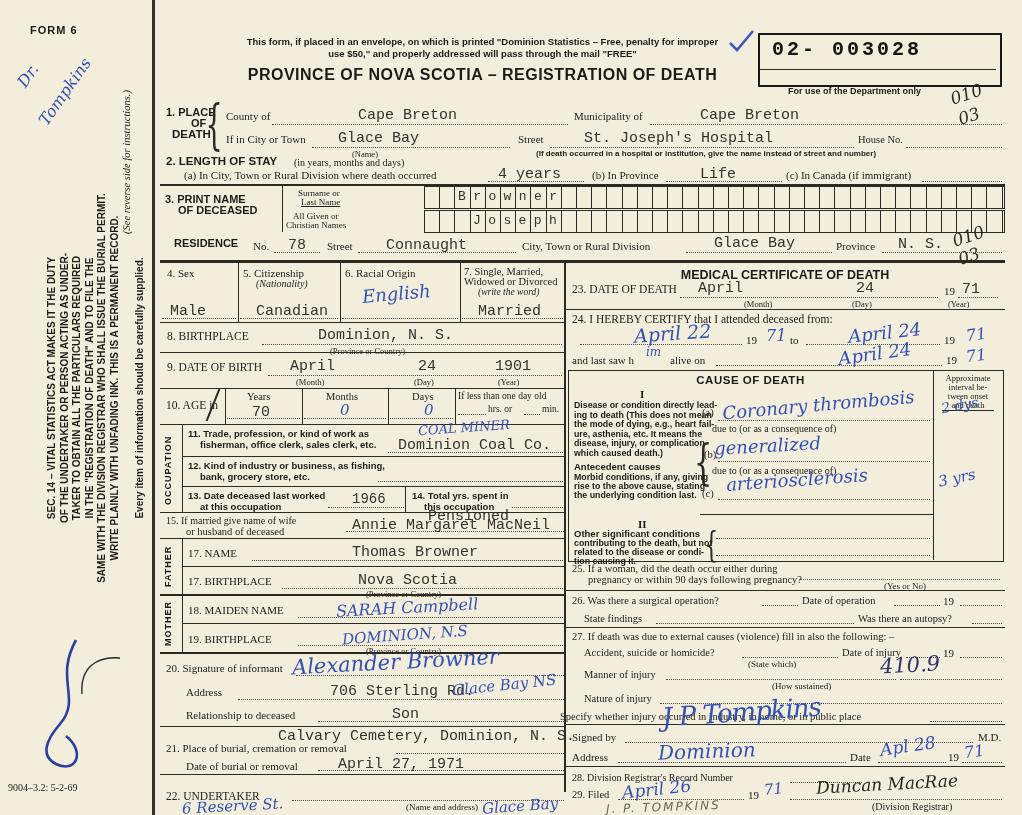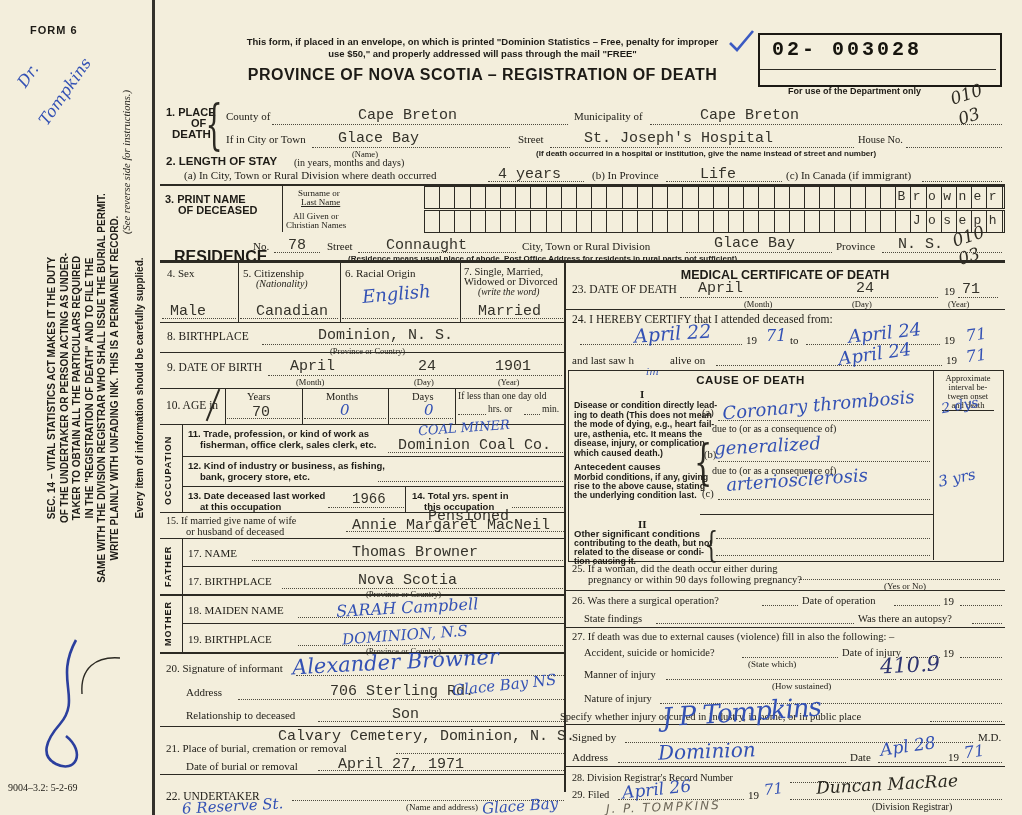--- a/index.html
+++ b/index.html
@@ -14,21 +14,21 @@
   .hl{background:#2c2a23;height:1px;}
   .vl{background:#2c2a23;width:1px;}
   .dl{border-bottom:1.5px dotted #4d4a3e;height:0;}
   .sub{font-family:"Liberation Serif",serif;font-size:8.5px;white-space:nowrap;color:#23211b;}
   .vert{writing-mode:vertical-rl;transform:rotate(180deg);font:bold 9px "Liberation Sans",sans-serif;
         letter-spacing:1px;color:#1d1b16;text-align:center;}
   .brace{font-family:"DejaVu Serif",serif;font-weight:400;color:#2c2a23;line-height:1;}
   .boxrow{border:1px solid #2c2a23;
           background:repeating-linear-gradient(90deg,transparent 0 14.2px,#2c2a23 14.2px 15.2px);}
   .boxtxt{font-family:"Liberation Mono","DejaVu Sans Mono",monospace;font-size:13px;line-height:20px;
-          letter-spacing:7.4px;color:#34322a;display:block;text-align:right;}
+          letter-spacing:7.4px;color:#34322a;display:block;}
   .side{transform:rotate(-90deg);transform-origin:0 0;}
   .side div{font:bold 10px "Liberation Sans",sans-serif;color:#1d1b16;text-align:center;line-height:12.5px;}
 </style>
 </head>
 <body>
 
 <div class="page">
 
   <span class="a sb" style="left:30px;top:24px;font-size:11px;letter-spacing:1px;">FORM 6</span>
   <span class="a hw" style="left:16px;top:66px;font-size:16px;transform:rotate(-55deg);">Dr.</span>
@@ -109,36 +109,35 @@
   <span class="a sf" style="left:301px;top:197px;font-size:9px;text-decoration:underline;">Last Name</span>
   <span class="a sf" style="left:293px;top:211px;font-size:9px;">All Given or</span>
   <span class="a sf" style="left:286px;top:220px;font-size:9px;">Christian Names</span>
   <div class="a boxrow" style="left:424px;top:186px;width:579px;height:21px;">
     <span class="boxtxt" style="padding-left:33px;">Browner</span>
   </div>
   <div class="a boxrow" style="left:424px;top:210px;width:579px;height:21px;">
     <span class="boxtxt" style="padding-left:48px;">Joseph</span>
   </div>
 
-  <span class="a sb" style="left:174px;top:248px;font-size:16px;">RESIDENCE</span>
+  <span class="a sb" style="left:174px;top:237px;font-size:11px;">RESIDENCE</span>
   <span class="a sf" style="left:253px;top:240px;">No.</span>
   <div class="a dl" style="left:274px;top:252px;width:46px;"></div>
   <span class="a ty" style="left:288px;top:237px;">78</span>
   <span class="a sf" style="left:327px;top:240px;">Street</span>
   <div class="a dl" style="left:358px;top:252px;width:158px;"></div>
   <span class="a ty" style="left:386px;top:237px;">Connaught</span>
   <span class="a sf" style="left:522px;top:240px;">City, Town or Rural Division</span>
   <div class="a dl" style="left:686px;top:252px;width:146px;"></div>
   <span class="a ty" style="left:714px;top:235px;">Glace Bay</span>
   <span class="a sf" style="left:836px;top:240px;">Province</span>
   <div class="a dl" style="left:882px;top:252px;width:120px;"></div>
   <span class="a ty" style="left:898px;top:236px;">N. S.</span>
   <span class="a hw" style="left:952px;top:226px;font-size:17px;color:#2e2b22;transform:rotate(-18deg);">010</span>
   <span class="a hw" style="left:958px;top:246px;font-size:17px;color:#2e2b22;transform:rotate(-18deg);">03</span>
-  <span class="a sb" style="left:348px;top:254px;font-size:8px;">(Residence means usual place of abode. Post Office Address for residents in rural parts not sufficient)</span>
   <div class="a hl" style="left:160px;top:260px;width:845px;height:2.5px;"></div>
   <div class="a vl" style="left:564px;top:262px;width:1.5px;height:530px;"></div>
 
   <div class="a vl" style="left:238px;top:262px;height:60px;"></div>
   <div class="a vl" style="left:340px;top:262px;height:60px;"></div>
   <div class="a vl" style="left:460px;top:262px;height:60px;"></div>
   <div class="a hl" style="left:160px;top:322px;width:405px;"></div>
   <span class="a sf" style="left:167px;top:267px;">4. Sex</span>
   <span class="a ty" style="left:170px;top:303px;">Male</span>
   <div class="a dl" style="left:162px;top:318px;width:74px;"></div>
@@ -288,21 +287,21 @@
   <div class="a dl" style="left:580px;top:344px;width:162px;"></div>
   <span class="a hw" style="left:634px;top:322px;font-size:19px;transform:rotate(-4deg);">April 22</span>
   <span class="a sf" style="left:746px;top:334px;">19</span>
   <span class="a hw" style="left:766px;top:326px;font-size:16px;">71</span>
   <span class="a sf" style="left:790px;top:334px;">to</span>
   <div class="a dl" style="left:806px;top:344px;width:134px;"></div>
   <span class="a hw" style="left:848px;top:322px;font-size:18px;transform:rotate(-6deg);">April 24</span>
   <span class="a sf" style="left:944px;top:334px;">19</span>
   <span class="a hw" style="left:966px;top:325px;font-size:16px;transform:rotate(-8deg);">71</span>
   <span class="a sf" style="left:572px;top:354px;">and last saw h</span>
-  <span class="a hw" style="left:646px;top:366px;font-size:10px;">im</span>
+  <span class="a hw" style="left:646px;top:345px;font-size:12px;">im</span>
   <span class="a sf" style="left:670px;top:354px;">alive on</span>
   <div class="a dl" style="left:716px;top:365px;width:226px;"></div>
   <span class="a hw" style="left:838px;top:343px;font-size:18px;transform:rotate(-8deg);">April 24</span>
   <span class="a sf" style="left:946px;top:354px;">19</span>
   <span class="a hw" style="left:966px;top:346px;font-size:16px;transform:rotate(-8deg);">71</span>
 
   <div class="a" style="left:568px;top:370px;width:434px;height:190px;border:1.5px solid #2c2a23;"></div>
   <div class="a vl" style="left:933px;top:370px;height:190px;"></div>
   <div class="a sub" style="left:936px;top:373px;width:64px;text-align:center;">Approximate</div>
   <div class="a sub" style="left:936px;top:382px;width:64px;text-align:center;">interval be-</div>

